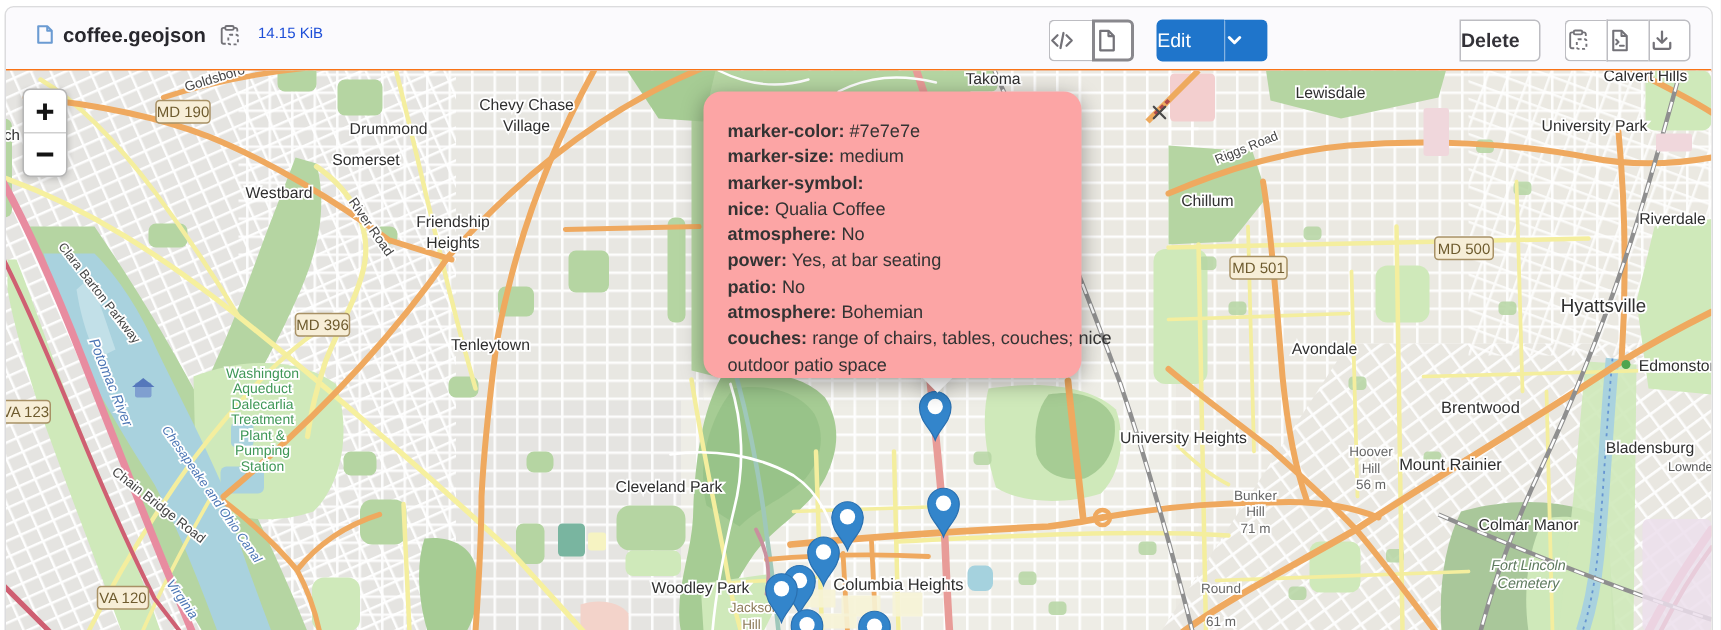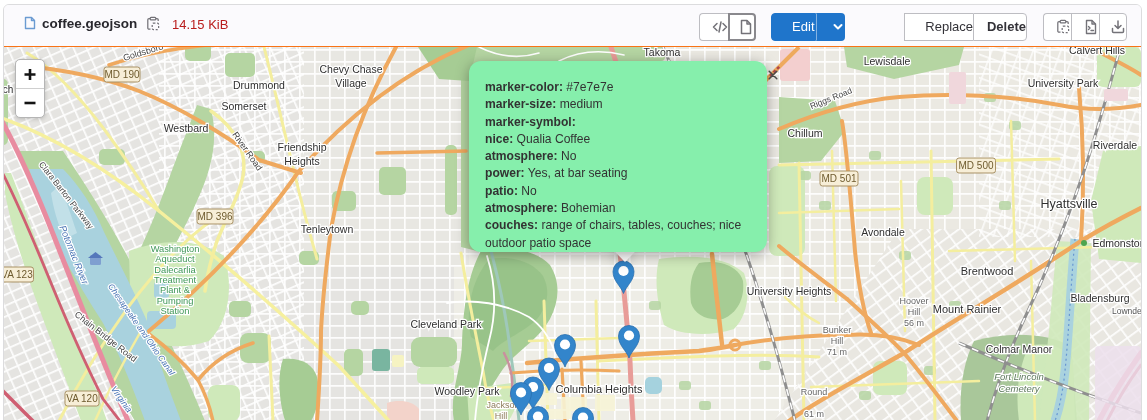--- a/index.html
+++ b/index.html
@@ -1,25 +1,25 @@
 <!DOCTYPE html>
 <html><head>
 <meta charset="utf-8">
 <style>
 html,body{margin:0;padding:0;background:#fff;font-family:"Liberation Sans",sans-serif;}
 #page{position:relative;width:1147px;height:420px;overflow:hidden;}
 #card{position:absolute;left:3px;top:4px;width:1139px;height:500px;border:1px solid #dcdcde;border-radius:6px 6px 0 0;background:#fff;box-sizing:border-box;overflow:hidden;}
 #hdr{position:absolute;left:0;top:0;width:100%;height:41px;background:#fbfafd;border-bottom:2px solid #f97316;}
 .hi{position:absolute;top:0;}
 #title{position:absolute;left:38px;top:11px;font-size:13.5px;font-weight:700;color:#28272d;}
-#fsize{position:absolute;left:168px;top:12px;font-size:13px;color:#b91c1c;}
-.btn{position:absolute;box-sizing:border-box;height:28px;background:#fff;border:1px solid #bdbdc2;border-radius:4px;font-size:13px;color:#333238;text-align:right;line-height:26px;}
+#fsize{position:absolute;left:168px;top:12px;font-size:10px;color:#1d4ed8;}
+.btn{position:absolute;box-sizing:border-box;height:28px;background:#fff;border:1px solid #bdbdc2;border-radius:4px;font-size:13px;color:#333238;text-align:left;line-height:26px;}
 .seg{border-radius:0;border-right:none;}
 #map{position:absolute;left:0;top:42px;width:1137px;height:374px;background:#e6e4e0;overflow:hidden;}
-#popup{position:absolute;left:469px;top:61px;width:298px;height:191px;background:#86efac;border-radius:12px;box-shadow:0 3px 14px rgba(0,0,0,.35);box-sizing:border-box;}
+#popup{position:absolute;left:469px;top:61px;width:252px;height:191px;background:#fca5a5;border-radius:12px;box-shadow:0 3px 14px rgba(0,0,0,.35);box-sizing:border-box;}
 #ptext{position:absolute;left:16px;top:18px;width:282px;font-size:12.1px;line-height:17.3px;color:#333;}
 #ptip{position:absolute;left:617.5px;top:245px;width:14px;height:14px;background:#fff;transform:rotate(45deg);box-shadow:0 3px 14px rgba(0,0,0,.25);}
 #pclose{position:absolute;left:768px;top:70px;}
 #zoomctl{position:absolute;left:14.5px;top:58.5px;width:30px;height:59px;background:#fff;border:1px solid #b5b5b5;border-radius:5px;box-sizing:border-box;box-shadow:0 1px 4px rgba(0,0,0,.2);}
 </style>
 </head>
 <body>
 <div id="page">
 <div id="card">
  <div id="hdr">
@@ -45,21 +45,20 @@
             <path d="M9 1.5 v3.5 h3.5"></path>
           </svg>
   </div>
   <div class="btn" style="left:766.5px;top:7.5px;width:45px;background:#1f75cb;border-color:#1f75cb;color:#fff;border-radius:4px 0 0 4px;">Edit</div>
   <div class="btn" style="left:811.5px;top:7.5px;width:29px;background:#1f75cb;border-color:#1f75cb;border-radius:0 4px 4px 0;border-left:1px solid rgba(255,255,255,.45);">
     <svg width="12" height="12" viewBox="0 0 12 12" style="margin-top:7px" fill="none" stroke="#fff" stroke-width="2" stroke-linecap="round" stroke-linejoin="round">
             <path d="M2.5 4 6 7.5 9.5 4"></path>
           </svg>
   </div>
   <div class="btn seg" style="left:850px;top:11px;width:50px;border-radius:4px 0 0 4px;margin-top:40px;">Lock</div>
-  <div class="btn seg" style="left:900px;top:7.5px;width:69px;">Replace</div>
   <div class="btn" style="left:969px;top:7.5px;width:54px;border-radius:0 4px 4px 0;font-weight:bold;">Delete</div>
   <div class="btn seg" style="left:1038.5px;top:7.5px;width:28px;border-radius:4px 0 0 4px;">
     <svg width="16" height="16" viewBox="0 0 16 16" style="margin-top:5px" fill="none" stroke="#737278" stroke-width="1.25">
             <path d="M5.2 2.6 H4 a1.2 1.2 0 0 0 -1.2 1.2 V12 a1.2 1.2 0 0 0 1.2 1.2 h1.5 M10.8 2.6 H12 a1.2 1.2 0 0 1 1.2 1.2 V5"></path>
             <rect x="5.2" y="1.3" width="5.6" height="2.6" rx="0.9"></rect>
             <rect x="7.2" y="7.2" width="6.4" height="6.4" rx="1.2" stroke-dasharray="2 1.7"></rect>
           </svg>
   </div>
   <div class="btn seg" style="left:1066.5px;top:7.5px;width:28px;">
     <svg width="16" height="16" viewBox="0 0 16 16" style="margin-top:5px" fill="none" stroke="#737278" stroke-width="1.4" stroke-linejoin="round">

